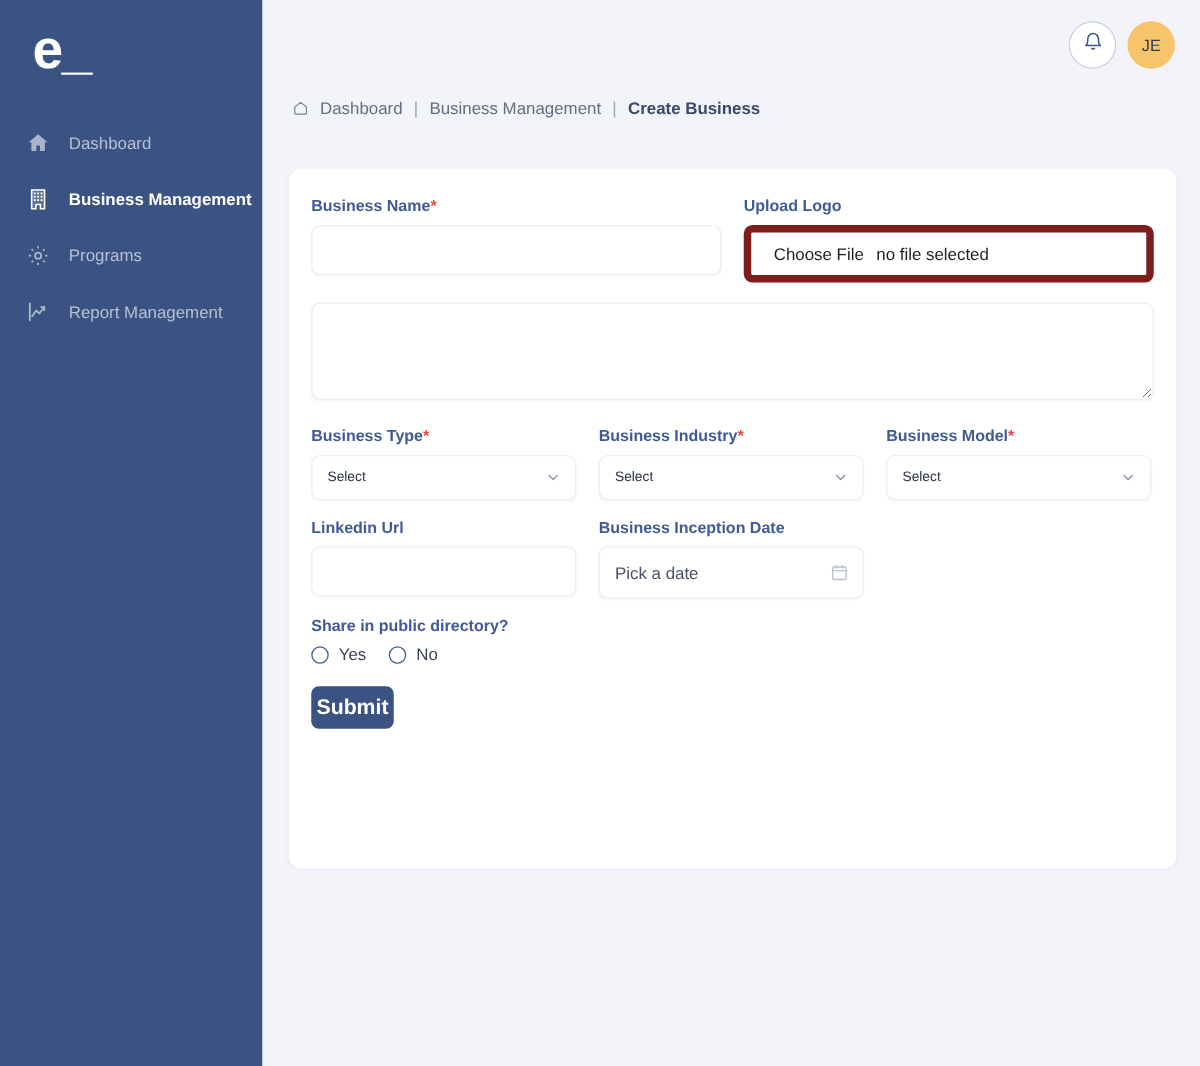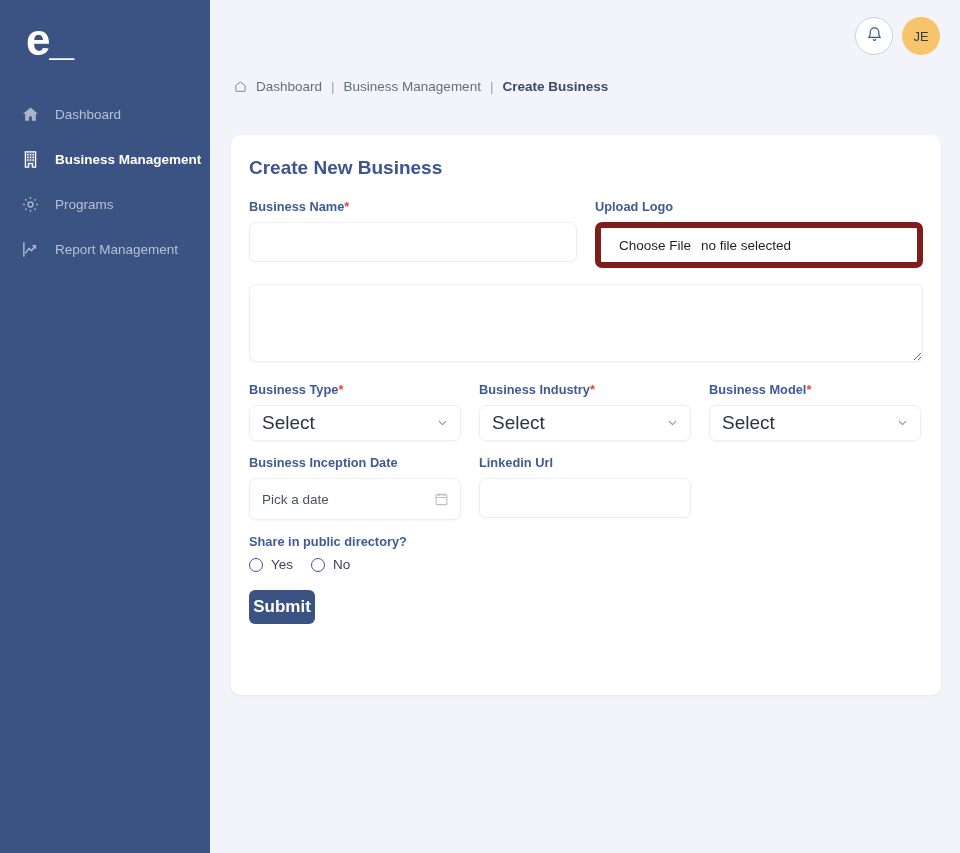--- a/index.html
+++ b/index.html
@@ -179,21 +179,21 @@
     width: 100%;
     height: 36px;
     border: 1px solid #eceef4;
     border-radius: 7px;
     background: #ffffff;
     box-shadow: 0 1px 2px rgba(30,40,70,0.045);
     display: flex; align-items: center;
     padding: 0 12px;
     cursor: pointer;
   }
-  .select-value { font-size: 19px; color: #2b3242; }
+  .select-value { font-size: 11px; color: #2b3242; }
   .select-caret {
     position: absolute; right: 11px; top: 50%;
     transform: translateY(-50%);
     display: flex;
   }
 
   .date-box {
     position: relative;
     width: 100%;
     height: 42px;
@@ -322,21 +322,20 @@
       </span>
       <span class="crumb">Dashboard</span>
       <span class="crumb-sep">|</span>
       <span class="crumb">Business Management</span>
       <span class="crumb-sep">|</span>
       <span class="crumb current">Create Business</span>
     </div>
 
     <div class="card">
 
-      <h1 class="card-title">Create New Business</h1>
 
       
       <div class="row row-2">
         <div class="col-half">
           <label class="label">
             <span>Business Name</span><span class="req">*</span>
           </label>
           <input class="field-input" type="text" placeholder="" value="" style="">
         </div>
         <div class="col-half-wide">
@@ -392,35 +391,35 @@
                   <path d="m6 9 6 6 6-6"></path>
                 </svg>
             </span>
           </div>
         </div>
       </div>
 
       
       <div class="row row-3">
         <div class="col-third">
+          <label class="label">Linkedin Url</label>
+          <input class="field-input" type="text" placeholder="" style="">
+        </div>
+        <div class="col-third">
           <label class="label">Business Inception Date</label>
           <div class="date-box">
             <span class="date-ph">Pick a date</span>
             <span class="date-icon">
               <svg width="15" height="15" viewBox="0 0 24 24" fill="none" stroke="#b9bfcc" stroke-width="1.8" stroke-linecap="round" stroke-linejoin="round">
                 <rect x="3.4" y="5" width="17.2" height="16" rx="1.8"></rect>
                 <path d="M3.4 9.6h17.2M8 3.2v3.2M16 3.2v3.2"></path>
               </svg>
             </span>
           </div>
         </div>
-        <div class="col-third">
-          <label class="label">Linkedin Url</label>
-          <input class="field-input" type="text" placeholder="" style="">
-        </div>
       </div>
 
       
       <div class="share-block">
         <label class="label">Share in public directory?</label>
         <div class="radio-group">
           <div class="radio-item">
             <span class="radio-circle"></span>
             <span class="radio-label">Yes</span>
           </div>

